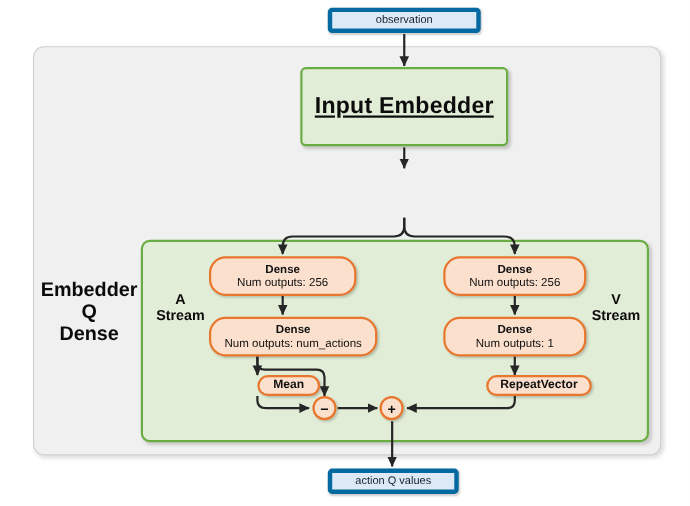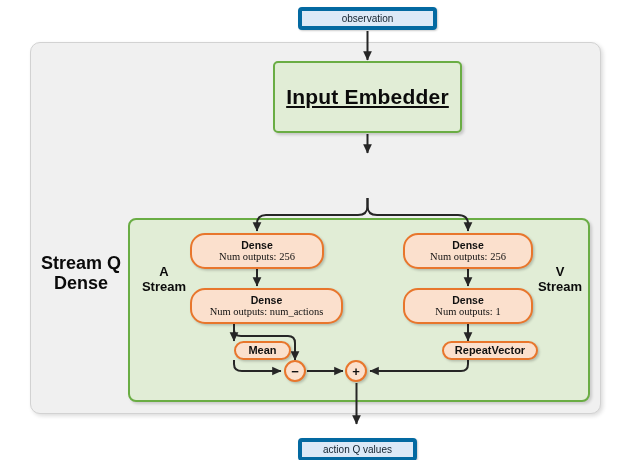--- a/index.html
+++ b/index.html
@@ -24,21 +24,21 @@
     position: absolute;
     box-sizing: border-box;
     display: flex;
     flex-direction: column;
     align-items: center;
     justify-content: center;
     text-align: center;
     z-index: 5;
   }
   .node .line1 { line-height: 1.15; }
-  .node .line2 { line-height: 1.15; font-family: Liberation Serif, serif; }
+  .node .line2 { line-height: 1.15; }
 
   
   .io-node {
     background: #dce9f7;
     border: 4px solid #0369a1;
     border-radius: 4px;
     color: #12212e;
     font-size: 10px;
     font-weight: 400;
     box-shadow: 1px 1px 2px rgba(0,0,0,0.20);
@@ -185,21 +185,21 @@
   <div class="node io-node" style="left:298px; top:7px; width:139px; height:23px;">
     <span class="line1">observation</span>
   </div>
 
   <div class="node green-node" style="left:273px; top:61px; width:189px; height:72px;text-decoration:underline;">
     <span class="line1">Input Embedder</span>
   </div>
 
 
   <div class="label label-big" style="left:34px; top:253px; width:94px;">
-    <div>Stream Q</div>
+    <div>Embedder Q</div>
     <div>Dense</div>
   </div>
 
   <div class="label label-mid" style="left:136px; top:265px; width:56px;">
     <div>A</div>
     <div>Stream</div>
   </div>
 
   <div class="label label-mid" style="left:532px; top:265px; width:56px;">
     <div>V</div>
@@ -235,17 +235,17 @@
   </div>
 
   <div class="op-circle" style="left:284px; top:360px;">
     <span>−</span>
   </div>
 
   <div class="op-circle" style="left:345px; top:360px;">
     <span>+</span>
   </div>
 
-  <div class="node io-node" style="left:298px; top:438px; width:119px; height:23px;">
+  <div class="node io-node" style="left:298px; top:426px; width:119px; height:23px;">
     <span class="line1">action Q values</span>
   </div>
 
 </div>
 
 </body></html>

